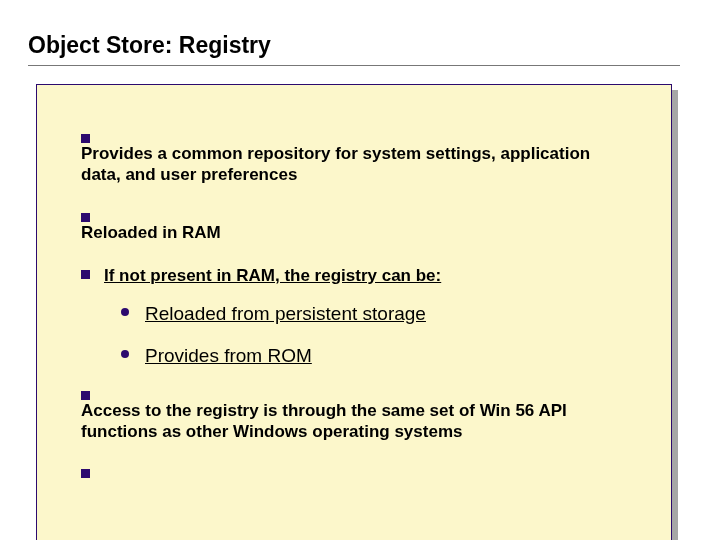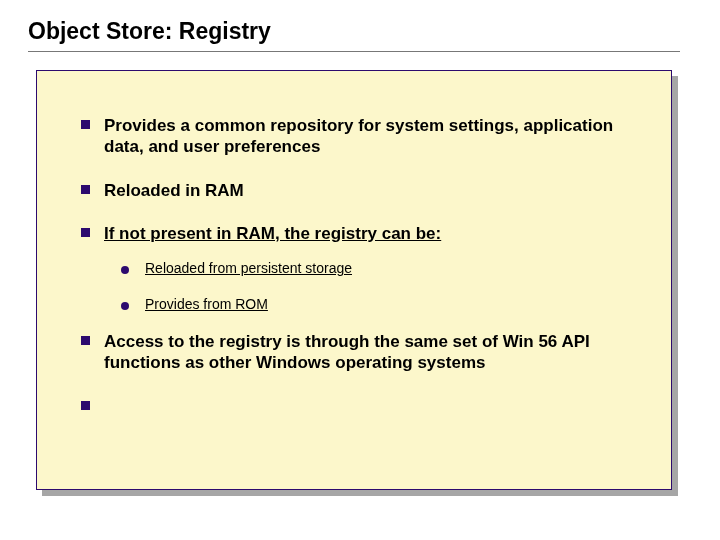--- a/index.html
+++ b/index.html
@@ -6,21 +6,21 @@
   body {
     width: 720px;
     height: 540px;
     background: #ffffff;
     font-family: Arial, Helvetica, sans-serif;
     overflow: hidden;
   }
   .slide {
     width: 708px;
     height: 540px;
-    padding: 18px 28px 28px 28px;
+    padding: 32px 28px 28px 28px;
     position: relative;
   }
   .title {
     font-size: 23px;
     font-weight: bold;
     color: #000;
     margin-bottom: 6px;
   }
   .divider {
     border-bottom: 1px solid #777;
@@ -47,20 +47,21 @@
     z-index: 1;
     min-height: 420px;
   }
   .bullets {
     list-style: none;
   }
   .bullets > li {
     display: flex;
     align-items: flex-start;
     margin-bottom: 22px;
+    flex-direction: column;
   }
   .sq {
     width: 9px;
     height: 9px;
     background: #2c0a6e;
     flex-shrink: 0;
     margin-top: 5px;
     margin-right: 14px;
   }
   .btxt {
@@ -81,21 +82,21 @@
   .dot {
     width: 8px;
     height: 8px;
     border-radius: 50%;
     background: #2c0a6e;
     flex-shrink: 0;
     margin-top: 6px;
     margin-right: 16px;
   }
   .stxt {
-    font-size: 14px;
+    font-size: 19px;
     font-weight: normal;
     color: #000;
     line-height: 1.25;
   }
 </style>
 </head>
 <body>
 
 <div class="slide">
   <div class="title">Object Store: Registry</div>

